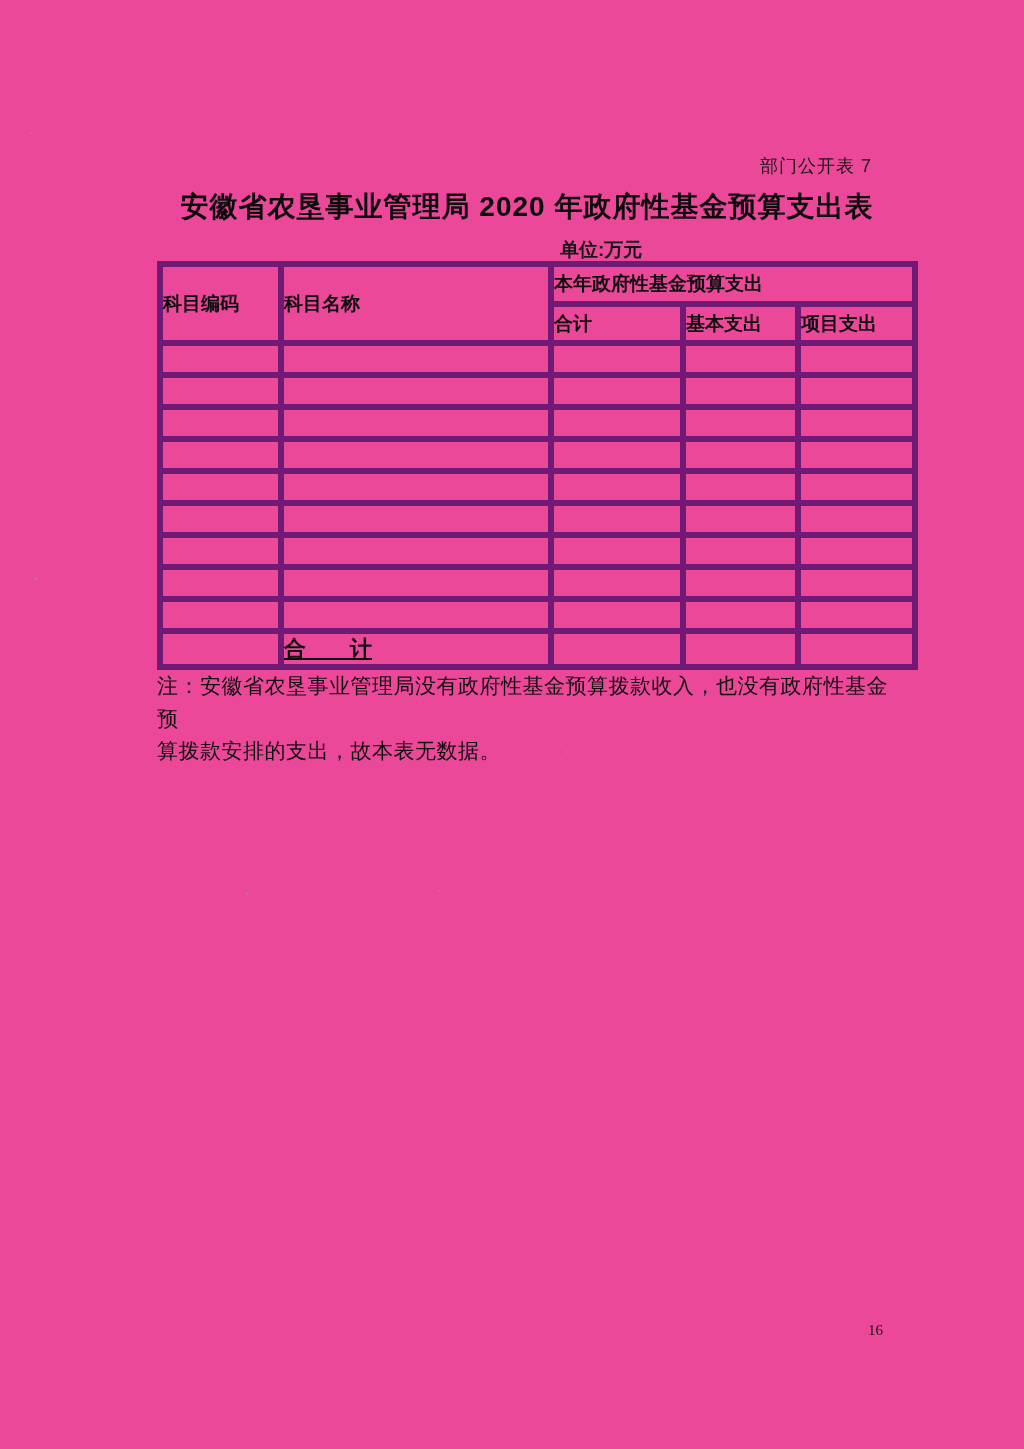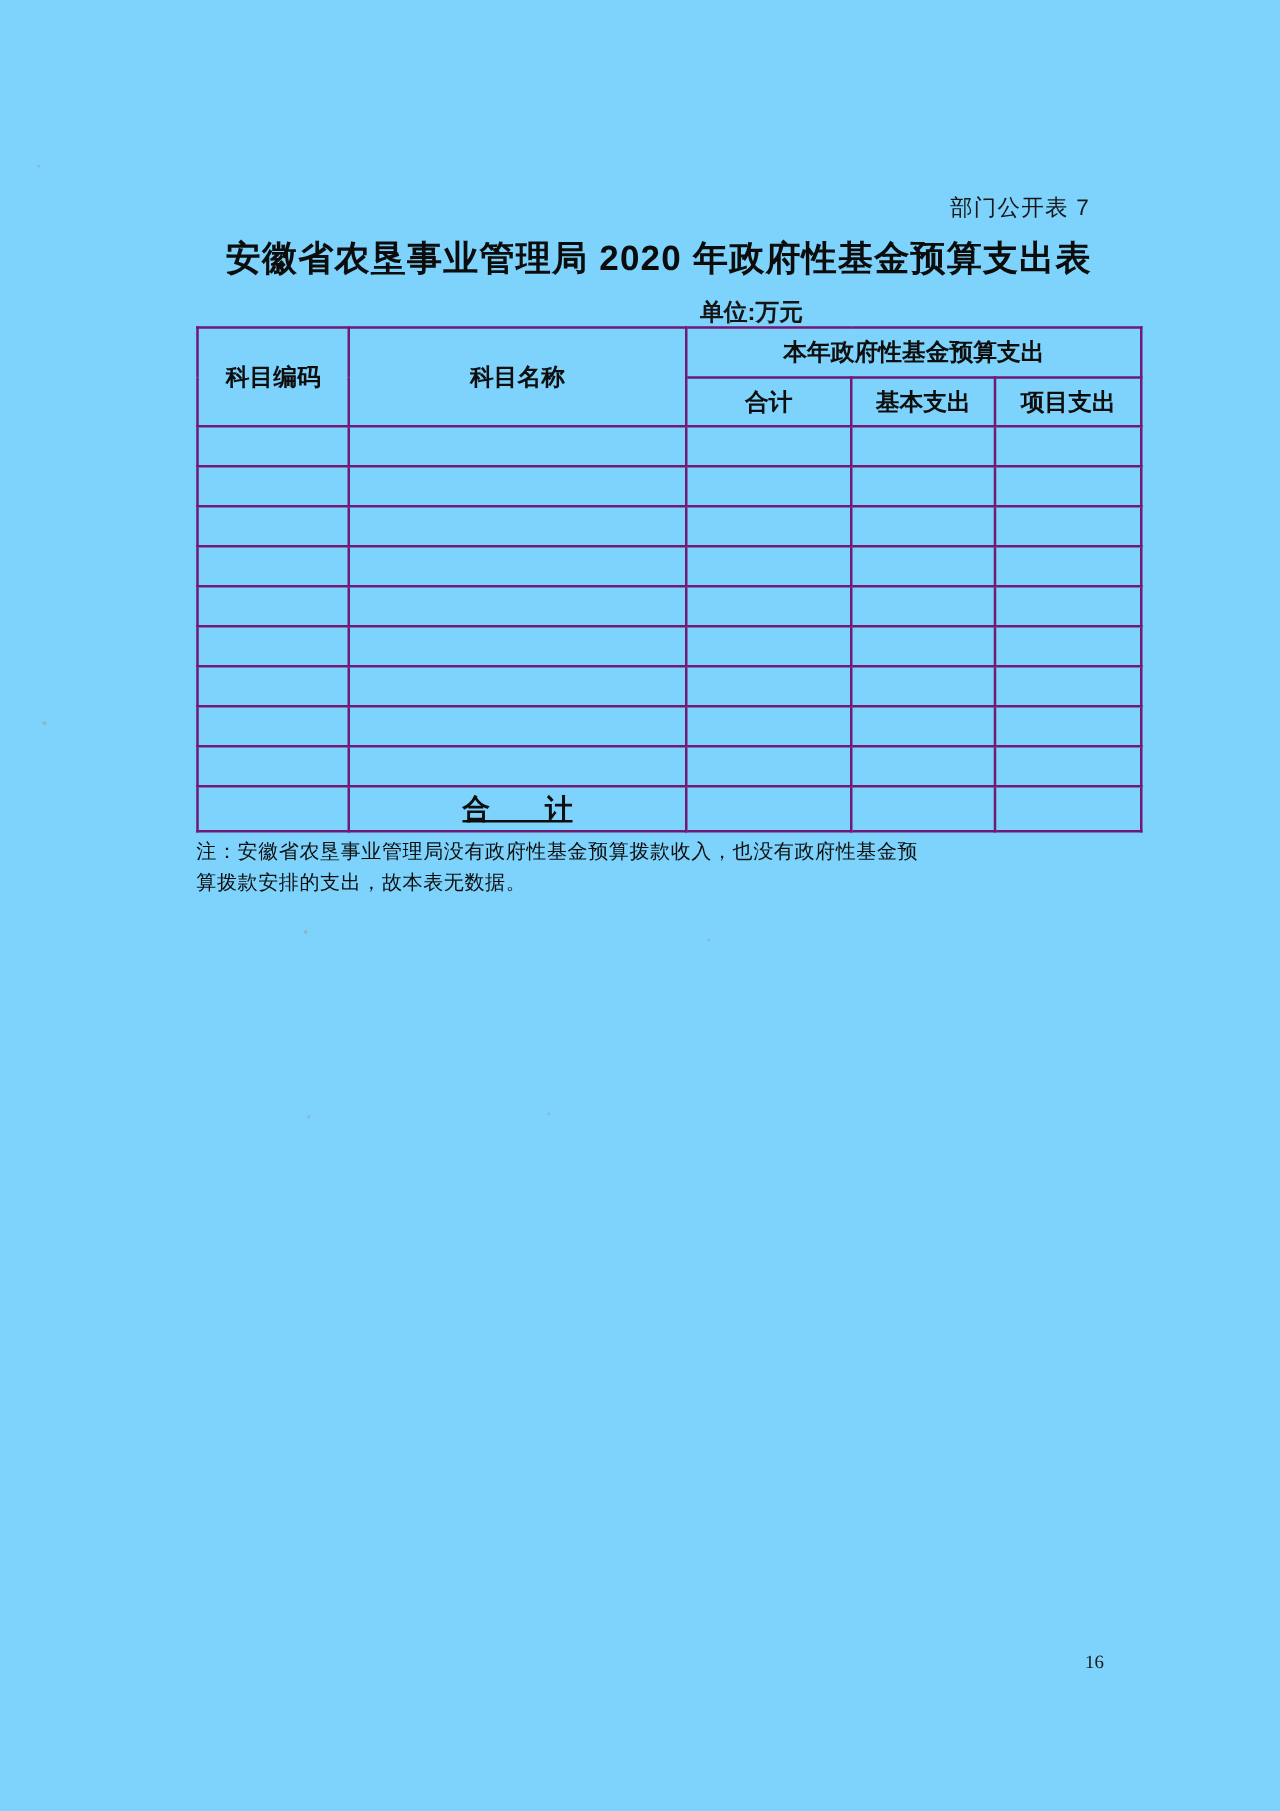--- a/index.html
+++ b/index.html
@@ -2,21 +2,21 @@
 <html><head>
 <meta charset="utf-8">
 <style>
   * { margin: 0; padding: 0; box-sizing: border-box; }
   html, body { background: #e8e8e8; }
   .page {
     position: relative;
     width: 1024px;
     height: 1449px;
     margin: 0 auto;
-    background: #7dd3fc;
+    background: #ec4899;
     font-family: "Liberation Sans", "DejaVu Sans", sans-serif;
     color: #111;
     overflow: hidden;
   }
   .doc-label {
     position: absolute;
     top: 154px;
     left: 560px;
     width: 312px;
     text-align: right;
@@ -46,43 +46,43 @@
   }
   table.budget {
     position: absolute;
     top: 261px;
     left: 157px;
     width: 755px;
     border-collapse: collapse;
     table-layout: fixed;
   }
   table.budget th, table.budget td {
-    border: 2px solid #701a75;
+    border: 6px solid #701a75;
     padding: 0;
-    text-align: center;
+    text-align: left;
     vertical-align: middle;
     font-size: 19px;
     color: #0e0e0e;
   }
   table.budget th { font-weight: bold; }
   .hdr-row1 th { height: 40px; }
   .hdr-row2 th { height: 39px; }
   tr.empty-row td { height: 32px; }
   tr.total-row td {
     height: 36px;
     font-size: 22px;
     font-weight: bold;
     text-decoration: underline;
   }
   .note {
     position: absolute;
     top: 670px;
     left: 157px;
     width: 745px;
-    font-size: 16px;
+    font-size: 21px;
     line-height: 1.55;
     color: #0e0e0e;
     letter-spacing: 0.5px;
   }
   .page-number {
     position: absolute;
     top: 1322px;
     left: 845px;
     font-size: 15px;
     font-family: Liberation Serif, serif;

